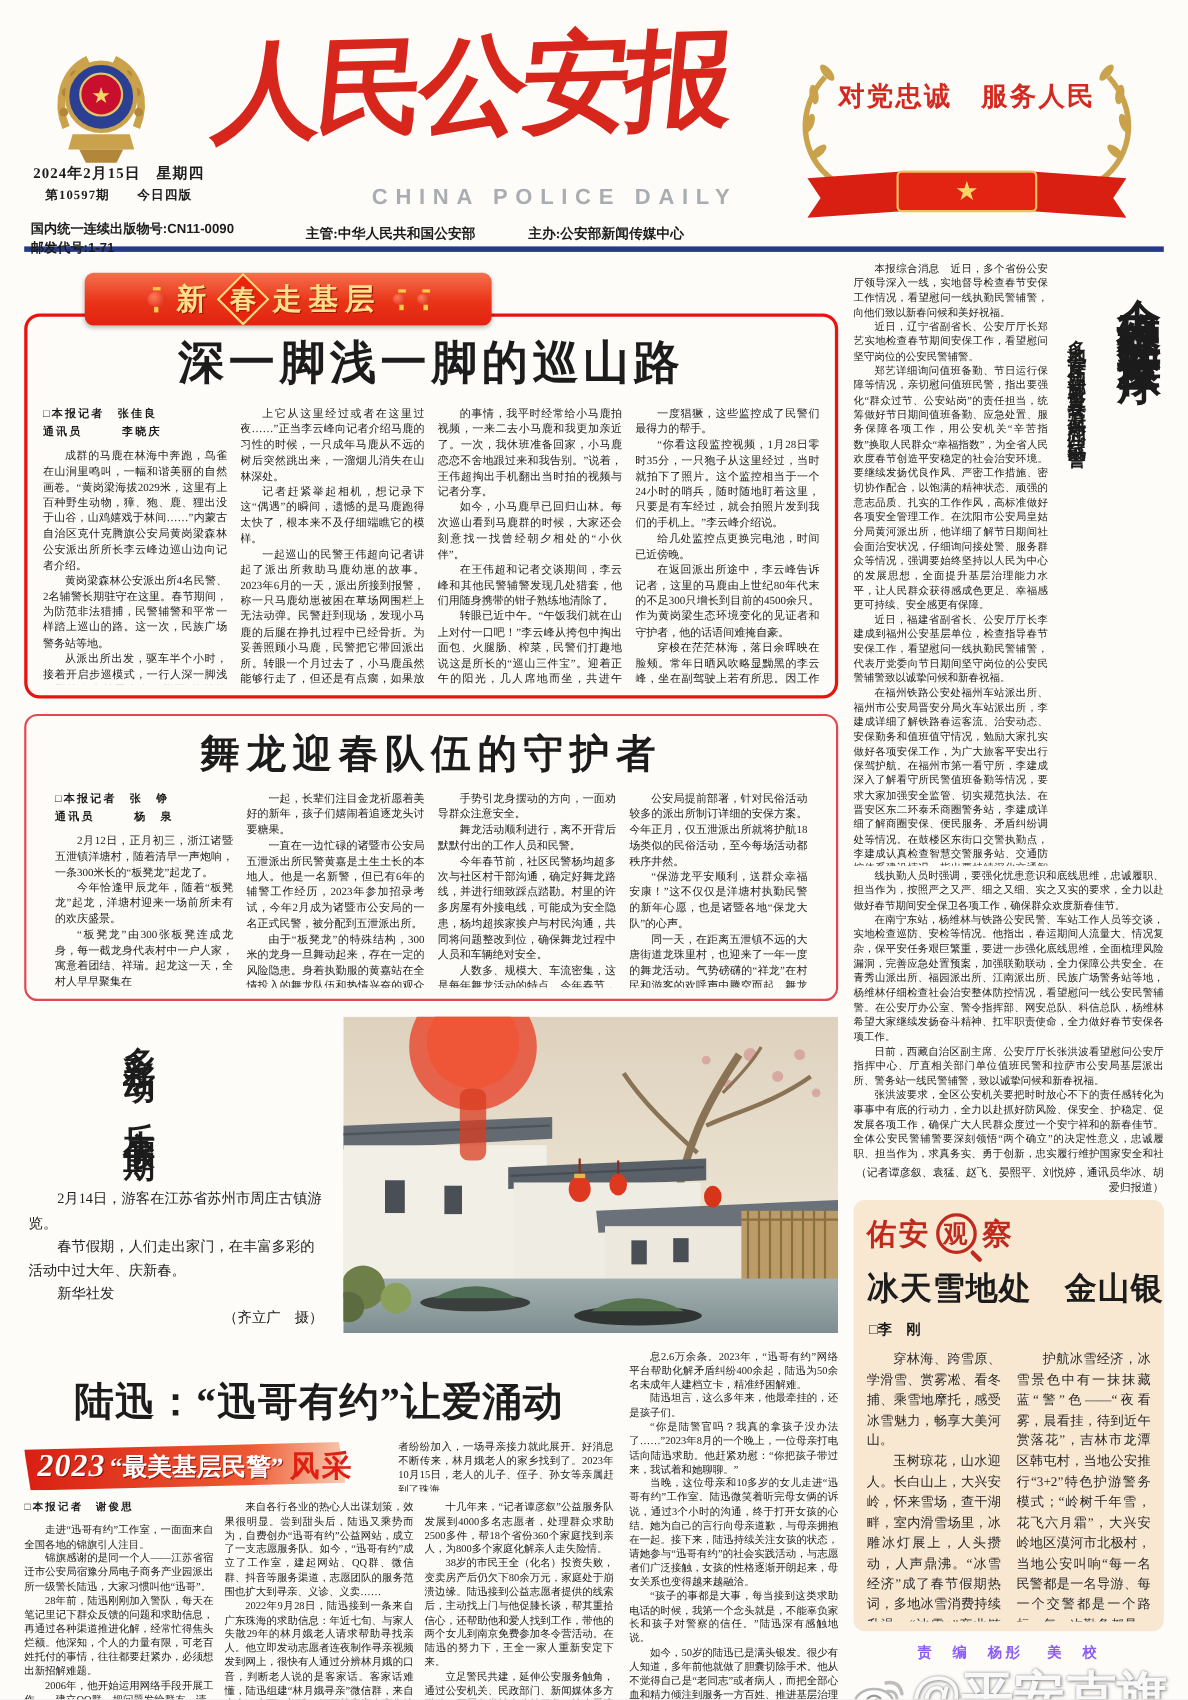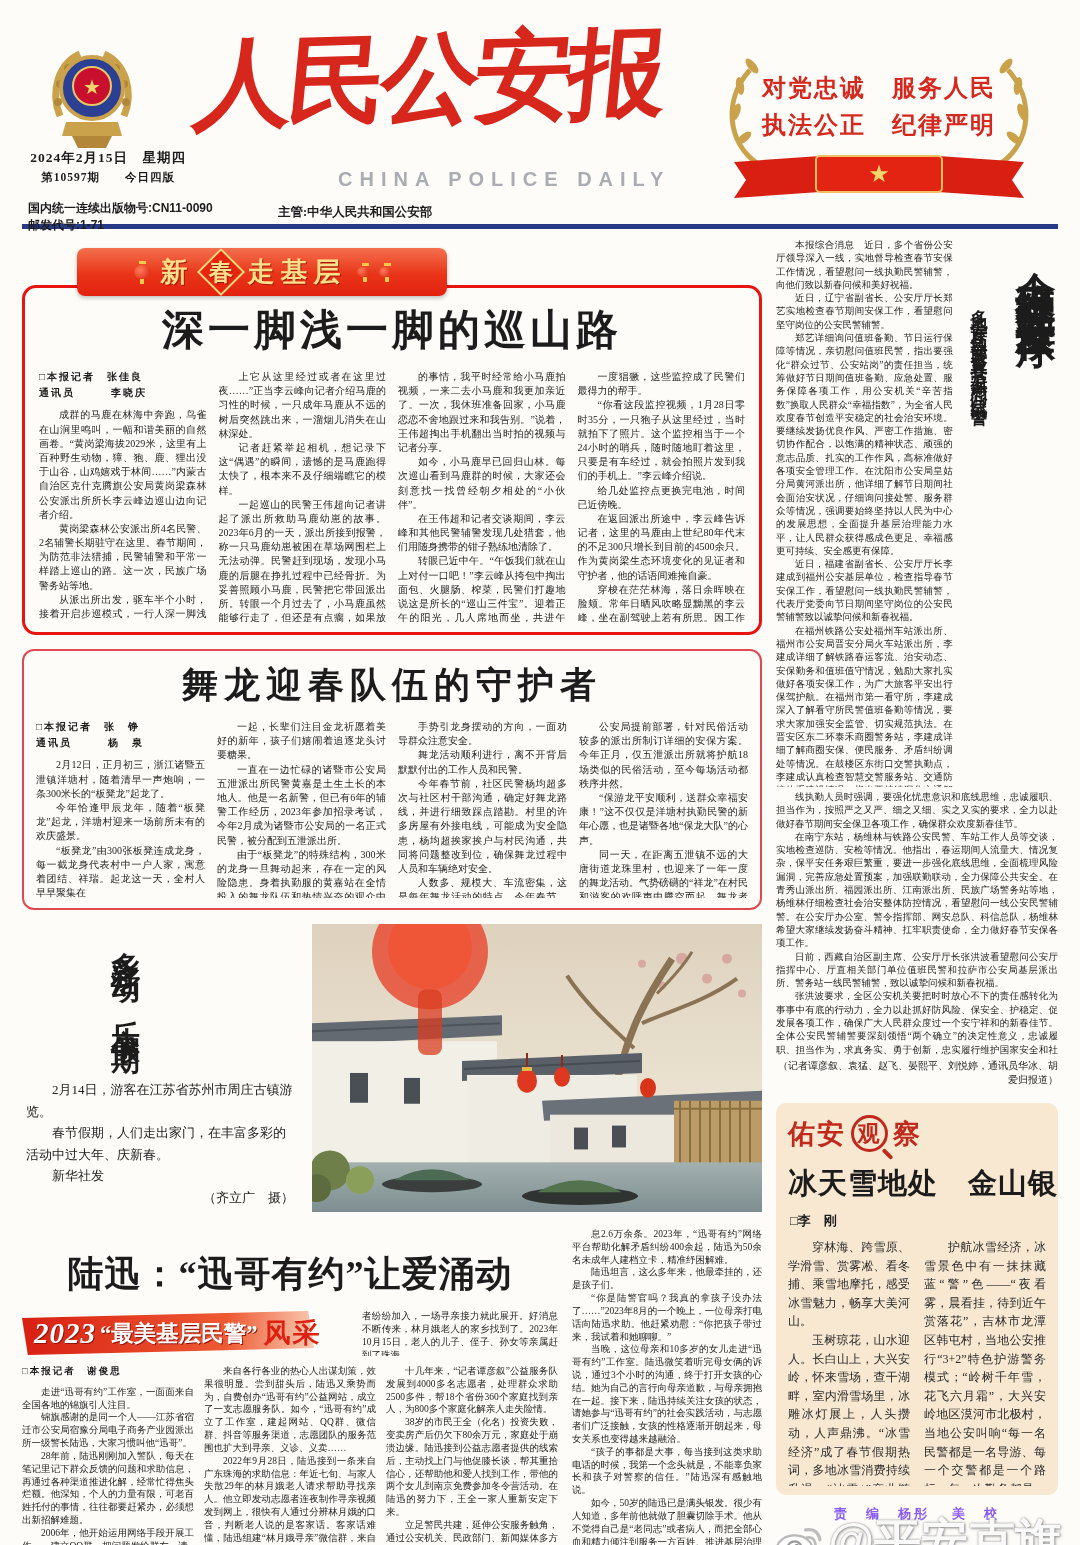--- a/index.html
+++ b/index.html
@@ -15,21 +15,21 @@
   .date-block { position:absolute; left:26px; top:149px; width:164px; text-align:center; }
   .date-line { font-size:13.5px; font-weight:700; letter-spacing:1px; }
   .issue-line { font-size:11.5px; font-weight:700; margin-top:3px; letter-spacing:1px; }
   .pub-block { position:absolute; left:28px; top:200px; font-size:12px; font-weight:600; line-height:1.4; font-family:"Liberation Sans",sans-serif; }
   .masthead-title {
     position:absolute; left:196px; top:24px; font-size:98px; font-weight:900; line-height:1.1;
     color:#d7261c; letter-spacing:-5px; transform:skewX(-7deg) rotate(-1.5deg);
     font-family:"DejaVu Serif",serif; white-space:nowrap;
   }
   .masthead-en { position:absolute; left:338px; top:168px; font-size:20px; font-weight:700; letter-spacing:7px; color:#a9adb2; font-family:"Liberation Sans",sans-serif; }
-  .mast-info { position:absolute; left:278px; top:204px; display:flex; gap:48px; font-size:12.5px; font-weight:600;flex-direction:column; }
+  .mast-info { position:absolute; left:278px; top:204px; display:flex; gap:48px; font-size:12.5px; font-weight:600; }
   .motto { position:absolute; left:694px; top:46px; width:370px; height:156px; }
   .motto svg { position:absolute; inset:0; }
   .motto-lines { position:absolute; top:24px; left:46px; right:46px; text-align:center; font-size:24px; font-weight:900; color:#d5281e; line-height:1.55; letter-spacing:2px; white-space:nowrap; }
   .navy-rule { height:5px; background:#273a87; margin:0 22px; }
   
   .main { display:flex; gap:14px; padding:10px 22px 0; }
   .left-col { width:740px; position:relative; }
   .right-col { width:282px; position:relative; }
   p { margin:0; text-indent:2em; }
   p.byline { text-indent:0; font-weight:700; letter-spacing:2px; margin-bottom:2px; }
@@ -47,21 +47,21 @@
   .banner-spring .btxt { color:#ffe08a; font-weight:900; font-size:27px; letter-spacing:6px; text-shadow:1px 1px 0 #9e1404; }
   .diamond { width:34px; height:34px; background:#e8250f; border:2px solid #ffd87a; transform:rotate(45deg); display:flex; align-items:center; justify-content:center; flex:0 0 auto; }
   .diamond>span { transform:rotate(-45deg); color:#ffe08a; font-weight:900; font-size:24px; text-shadow:1px 1px 0 #9e1404; }
   .lantern { width:17px; height:14px; border-radius:50%; background:radial-gradient(circle at 35% 35%,#ff7a58,#d41f0a); position:relative; flex:0 0 auto; }
   .lantern::before { content:""; position:absolute; top:-4px; left:5px; width:7px; height:3px; background:#f7c948; }
   .lantern::after { content:""; position:absolute; bottom:-5px; left:6px; width:4px; height:5px; background:#f7c948; }
   .lantern.small { width:12px; height:10px; }
   .a1-headline { text-align:center; font-size:42px; font-weight:900; letter-spacing:4px; margin:4px 0 12px; }
   .box1 .col { height:252px; }
   
-  .box2 { border:2px solid #df4a50; border-radius:12px; margin-top:14px; padding:8px 12px 10px; }
+  .box2 { border:2px solid #df4a50; border-radius:12px; margin-top:14px; padding:8px 26px 10px; }
   .a2-headline { text-align:center; font-size:36px; font-weight:900; letter-spacing:6px; margin:2px 0 10px; }
   .box2 .col { height:178px; }
   
   .photo-row { display:flex; margin-top:14px; height:288px; }
   .photo-caption { width:290px; position:relative; }
   .vtitle { position:absolute; left:84px; top:4px; writing-mode:vertical-rl; height:230px; font-size:29px; font-weight:700; letter-spacing:8px; }
   .vtitle span { display:inline-block; }
   .vtitle .vt2 { margin-top:22px; }
   .caption-text { position:absolute; left:4px; bottom:4px; width:268px; font-size:13px; line-height:1.65; color:#222; }
   .caption-text p:last-child { text-align:right; text-indent:0; }
@@ -83,21 +83,21 @@
   .bottom-cols .col { height:198px; font-size:9.5px; line-height:1.35; }
   .bottom-colD { width:190px; height:330px; overflow:hidden; font-size:9.5px; line-height:1.35; text-align:justify; }
   
   .sec-row { display:flex; height:548px; gap:6px; }
   .sec-text { width:178px; height:548px; overflow:hidden; font-size:9.5px; line-height:1.4; text-align:justify; }
   .sec-subtitle { writing-mode:vertical-rl; font-size:17px; font-weight:600; letter-spacing:5px; padding-top:56px; width:32px; }
   .sec-headline { writing-mode:vertical-rl; font-size:40px; font-weight:900; letter-spacing:5px; width:62px; line-height:1.15; }
   .sec-wide { margin-top:4px; height:266px; overflow:hidden; font-size:9.5px; line-height:1.4; text-align:justify; }
   .sec-byline { text-align:right; font-size:10px; margin-top:2px; }
   
-  .observe-box { background:#f8e8d2; border-radius:10px; margin-top:16px; padding:12px 12px 8px; height:392px; overflow:hidden; }
+  .observe-box { background:#f8e8d2; border-radius:10px; margin-top:4px; padding:12px 12px 8px; height:392px; overflow:hidden; }
   .obs-logo { display:flex; align-items:center; gap:5px; font-size:27px; font-weight:900; color:#c0291c; letter-spacing:2px; }
   .obs-guan { position:relative; display:inline-flex; align-items:center; justify-content:center; width:37px; height:37px; border:3px solid #c0291c; border-radius:50%; font-size:22px; }
   .obs-guan::after { content:""; position:absolute; right:-9px; bottom:-7px; width:13px; height:4px; background:#c0291c; transform:rotate(45deg); border-radius:2px; }
   .obs-headline { font-size:29px; font-weight:900; text-align:center; letter-spacing:1px; margin:12px 0 8px; white-space:nowrap; }
   .obs-byline { font-size:13px; font-weight:600; margin:0 0 8px 2px; }
   .obs-cols { display:flex; gap:14px; }
   .obs-col { flex:1; height:248px; overflow:hidden; font-size:12px; line-height:1.55; text-align:justify; color:#2a2a2a; }
   .right-footer { margin-top:10px; display:flex; justify-content:center; gap:22px; font-size:13px; letter-spacing:3px; color:#8b5cf6;font-weight:bold; }
   .watermark { position:absolute; right:-4px; bottom:-10px; display:flex; align-items:center; gap:2px; z-index:6;
     font-family:"Liberation Sans",sans-serif; font-size:47px; font-weight:700;
@@ -152,21 +152,20 @@
         <ellipse cx="328" cy="66" rx="9" ry="4" fill="#c9a24b" transform="rotate(70 328 66)"></ellipse>
         <ellipse cx="324" cy="40" rx="9" ry="4" fill="#c9a24b" transform="rotate(100 324 40)"></ellipse>
         <ellipse cx="312" cy="20" rx="9" ry="4" fill="#c9a24b" transform="rotate(130 312 20)"></ellipse>
         <polygon points="40,116 126,110 126,146 40,152 52,134" fill="#d81f12"></polygon>
         <polygon points="330,116 244,110 244,146 330,152 318,134" fill="#d81f12"></polygon>
         <rect x="122" y="110" width="126" height="36" rx="4" fill="#e32412" stroke="#f2c063" stroke-width="2"></rect>
         <text x="185" y="136" font-size="24" text-anchor="middle" fill="#f6d56a">★</text>
       </svg>
       <div class="motto-lines">
         <div>对党忠诚　服务人民</div>
-        <div>执法公正　纪律严明</div>
       </div>
     </div>
   </div>
   <div class="navy-rule"></div>
 
   <div class="main">
 
     <div class="left-col">
 
       <div class="box1">

